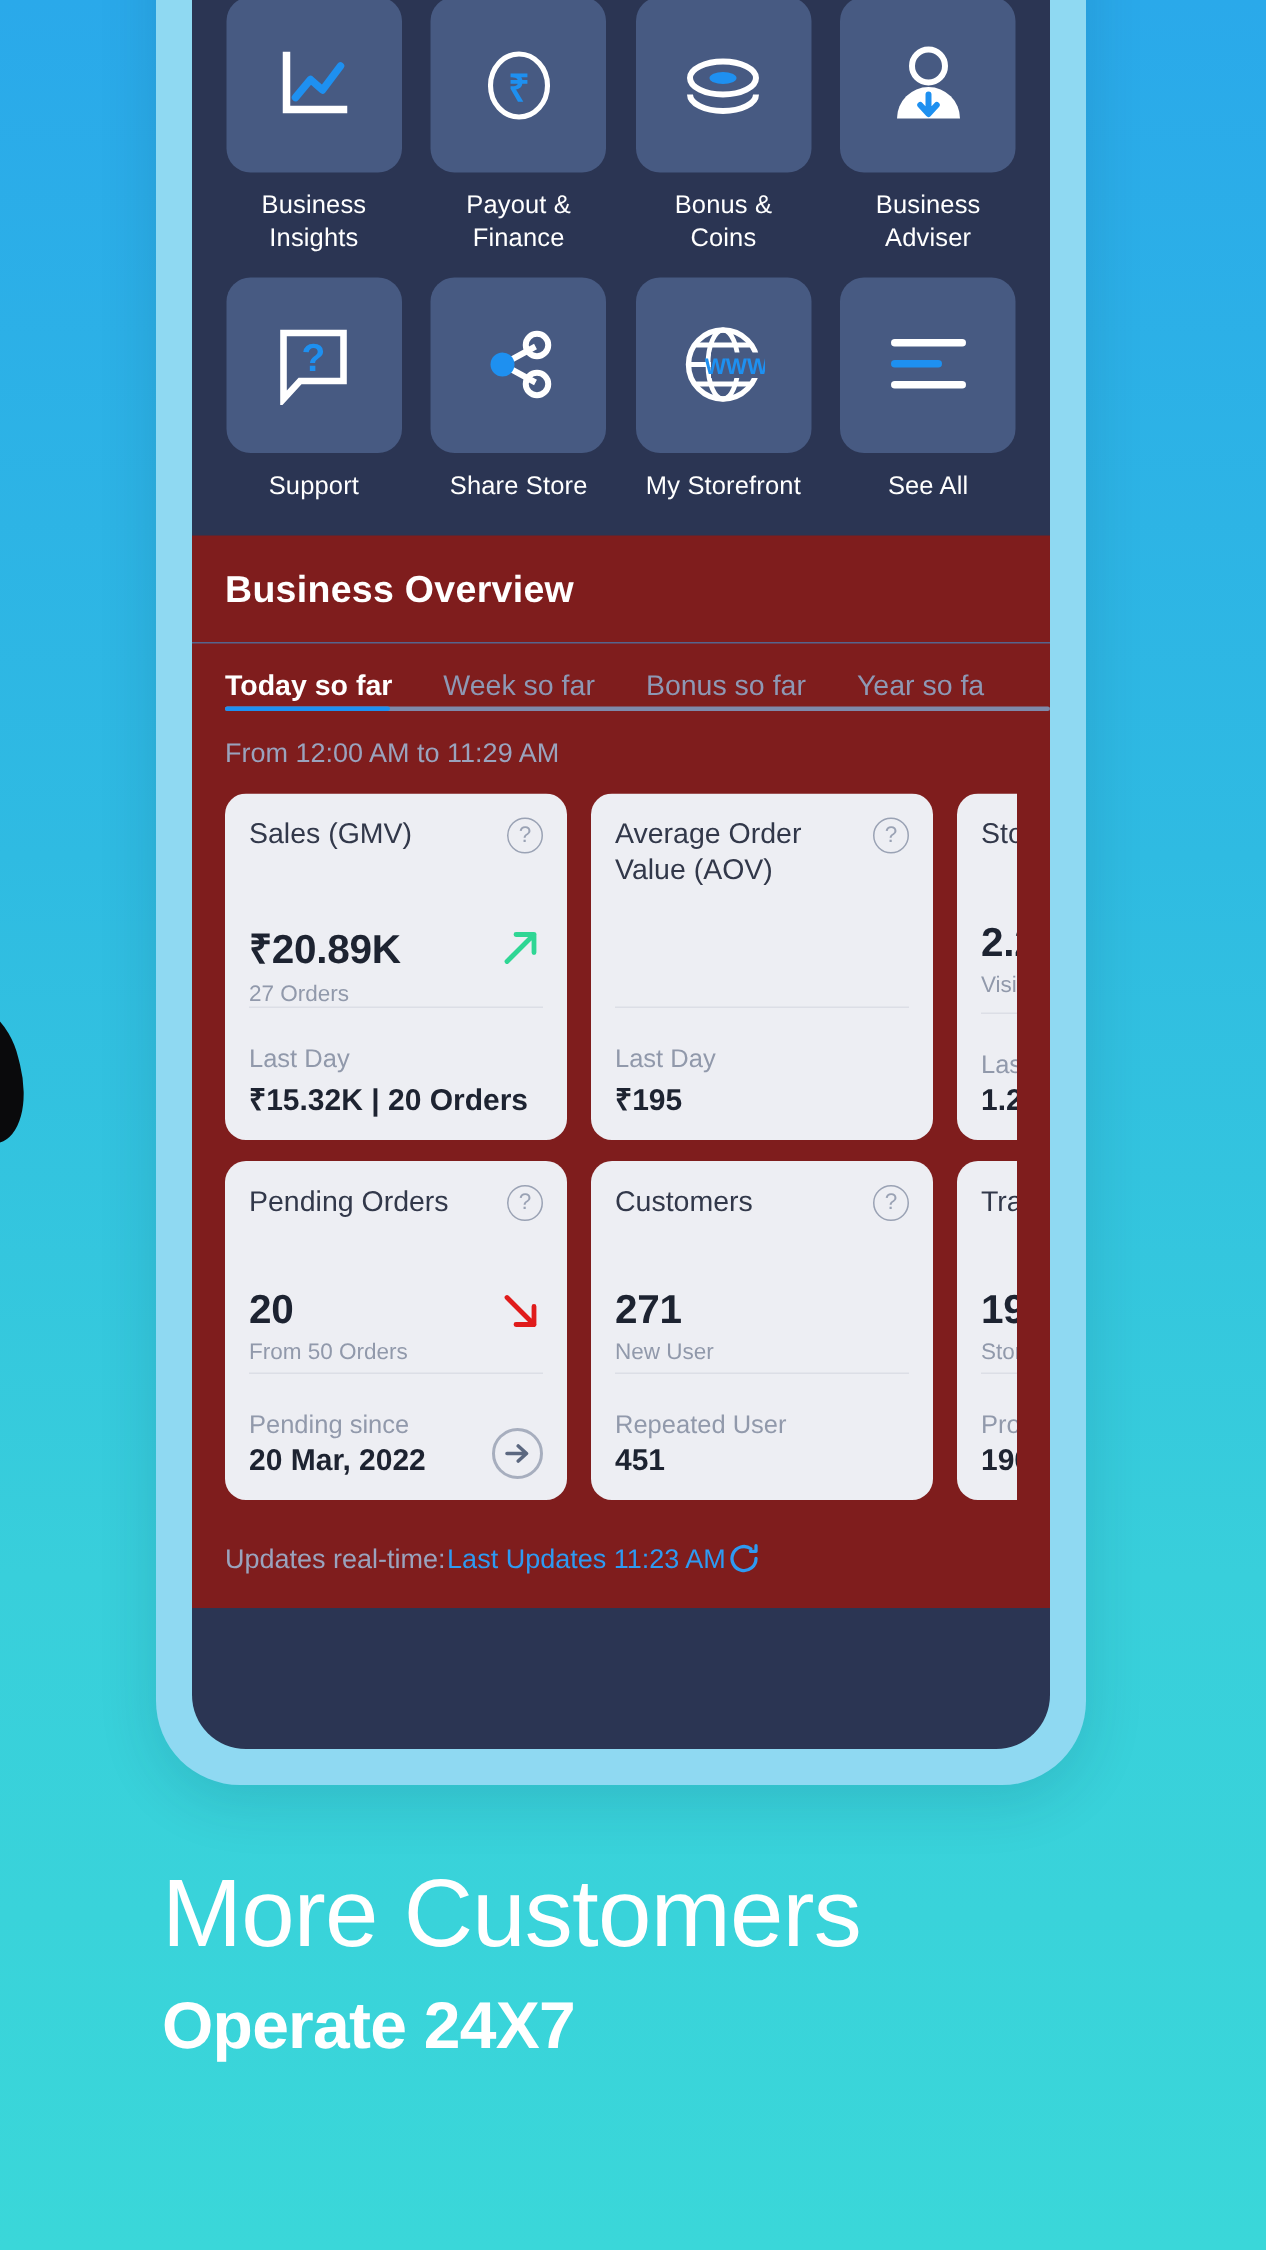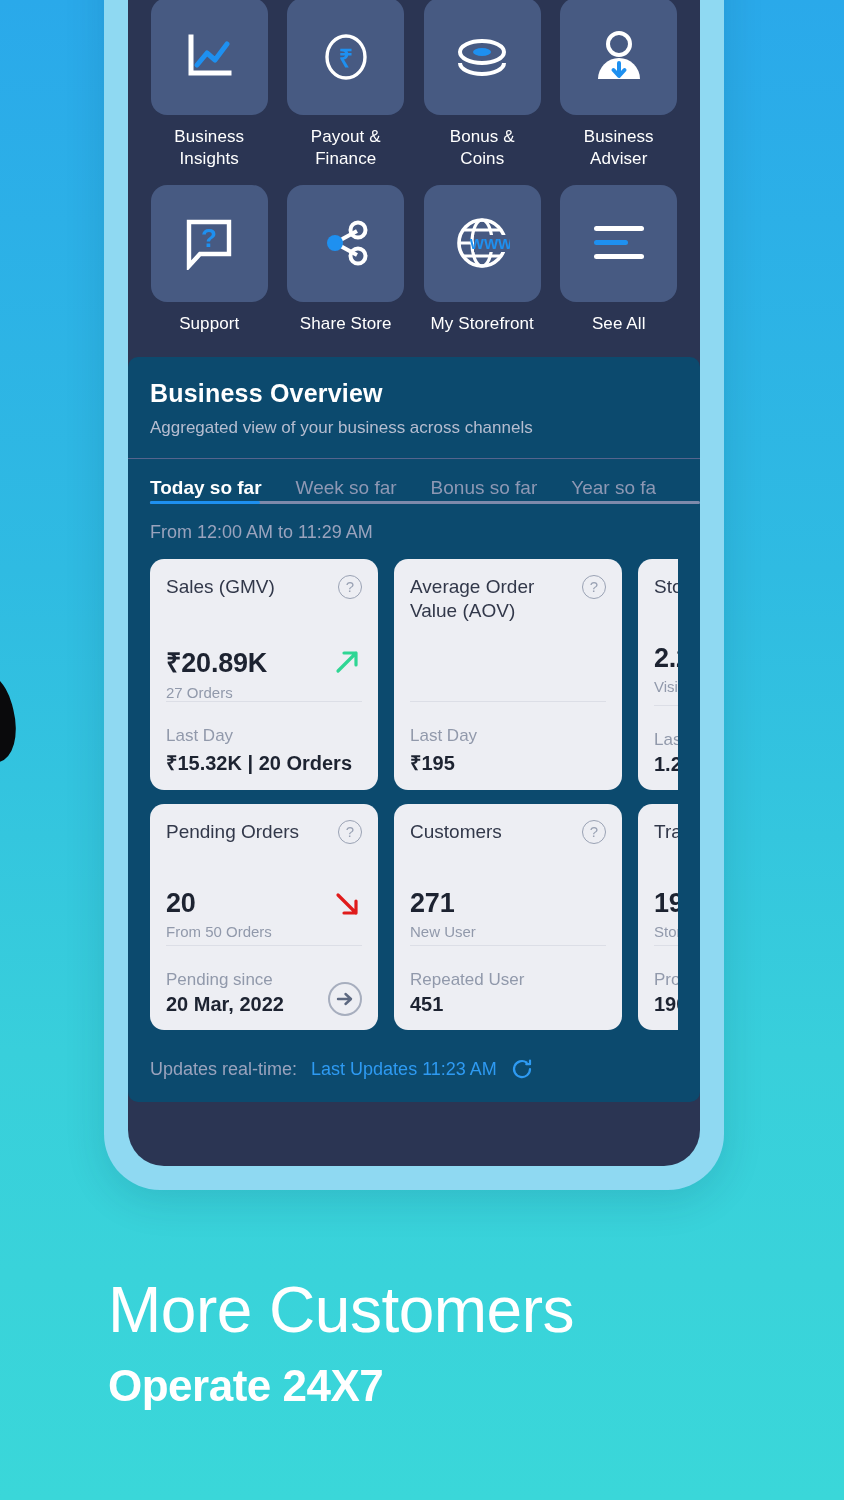--- a/index.html
+++ b/index.html
@@ -73,23 +73,22 @@
     color: #ffffff;
     font-size: 17px;
     line-height: 1.32;
     text-align: center;
     white-space: pre-line;
     letter-spacing: 0.1px;
   }
 
   
   .bo {
-    background: #0c4a6e;
+    background: #7f1d1d;
     padding: 22px 22px 0 22px;
-    border-radius: 10px;
   }
   .bo-title {
     color: #ffffff;
     font-size: 25px;
     font-weight: bold;
     letter-spacing: 0.2px;
   }
   .bo-sub {
     margin-top: 10px;
     color: #b6bdd0;
@@ -233,32 +232,31 @@
   }
 
   
   .bo-footer {
     margin-top: 14px;
     margin-left: -22px;
     margin-right: -22px;
     padding: 14px 22px 22px 22px;
     display: flex;
     align-items: center;
-    gap: 14px;
+    gap: 1px;
     font-size: 18px;
   }
   .foot-txt { color: #9aa3bd; }
   .foot-link { color: #2e9af2; cursor: pointer; }
 
   
   .headline {
     position: absolute;
     left: 108px; top: 1243px;
     width: 700px;
-    margin-top: 35px;
   }
   .headline-l1 {
     color: #ffffff;
     font-size: 64px;
     line-height: 1.0;
     letter-spacing: -0.5px;
   }
   .headline-l2 {
     margin-top: 22px;
     color: #ffffff;
@@ -374,21 +372,20 @@
               </svg>
             </div>
             <div class="qa-label">See All</div>
           </div>
 
         </div>
       </div>
 
       <div class="bo">
         <div class="bo-title">Business Overview</div>
-        <div class="bo-sub">Aggregated view of your business across channels</div>
         <div class="bo-divider"></div>
 
         <div class="tabs">
           <div class="tab active">Today so far</div>
           <div class="tab">Week so far</div>
           <div class="tab">Bonus so far</div>
           <div class="tab">Year so fa</div>
         </div>
         <div class="tab-rail">
           <div class="tab-rail-active"></div>

